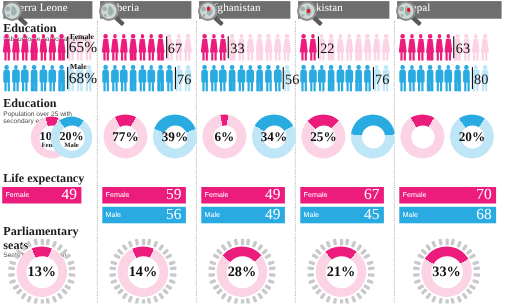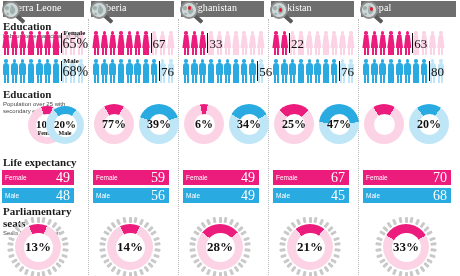--- a/index.html
+++ b/index.html
@@ -882,36 +882,31 @@
     <div class="donut" style="left:229px;top:104px;width:40px;height:40px;background: conic-gradient(from -61.2deg, #29abe2 0deg 122.4deg, #bfe6f7 122.4deg 360deg);">
       <div class="hole" style="left:10px;top:10px;width:21px;height:21px;"></div>
       <div class="dlabel" style="top:12.56px;font-size:12px;">34%</div>
     </div>
     <div class="donut" style="left:274px;top:104px;width:40px;height:40px;background: conic-gradient(from -45deg, #ec1c7d 0deg 90deg, #fbd3e4 90deg 360deg);">
       <div class="hole" style="left:10px;top:10px;width:21px;height:21px;"></div>
       <div class="dlabel" style="top:12.56px;font-size:12px;">25%</div>
     </div>
     <div class="donut" style="left:319px;top:104px;width:40px;height:40px;background: conic-gradient(from -84.60000000000001deg, #29abe2 0deg 169.20000000000002deg, #bfe6f7 169.20000000000002deg 360deg);">
       <div class="hole" style="left:10px;top:10px;width:21px;height:21px;"></div>
-      <div class="dlabel" style="top:12.56px;font-size:12px;">47%</div>
     </div>
     <div class="donut" style="left:364px;top:104px;width:40px;height:40px;background: conic-gradient(from -32.4deg, #ec1c7d 0deg 64.8deg, #fbd3e4 64.8deg 360deg);">
       <div class="hole" style="left:10px;top:10px;width:21px;height:21px;"></div>
     </div>
     <div class="donut" style="left:409px;top:104px;width:40px;height:40px;background: conic-gradient(from -36deg, #29abe2 0deg 72deg, #bfe6f7 72deg 360deg);">
       <div class="hole" style="left:10px;top:10px;width:21px;height:21px;"></div>
       <div class="dlabel" style="top:12.56px;font-size:12px;">20%</div>
     </div>
     <div class="lebar" style="left:2px;top:170px;width:72px;background:#ec1c7d;">
       <div class="lb-label">Female</div>
       <div class="lb-val">49</div>
-    </div>
-    <div class="lebar" style="left:2px;top:188px;width:72px;background:#29abe2;">
-      <div class="lb-label">Male</div>
-      <div class="lb-val">48</div>
     </div>
     <div class="lebar" style="left:93px;top:170px;width:76px;background:#ec1c7d;">
       <div class="lb-label">Female</div>
       <div class="lb-val">59</div>
     </div>
     <div class="lebar" style="left:93px;top:188px;width:76px;background:#29abe2;">
       <div class="lb-label">Male</div>
       <div class="lb-val">56</div>
     </div>
     <div class="lebar" style="left:183px;top:170px;width:76px;background:#ec1c7d;">

